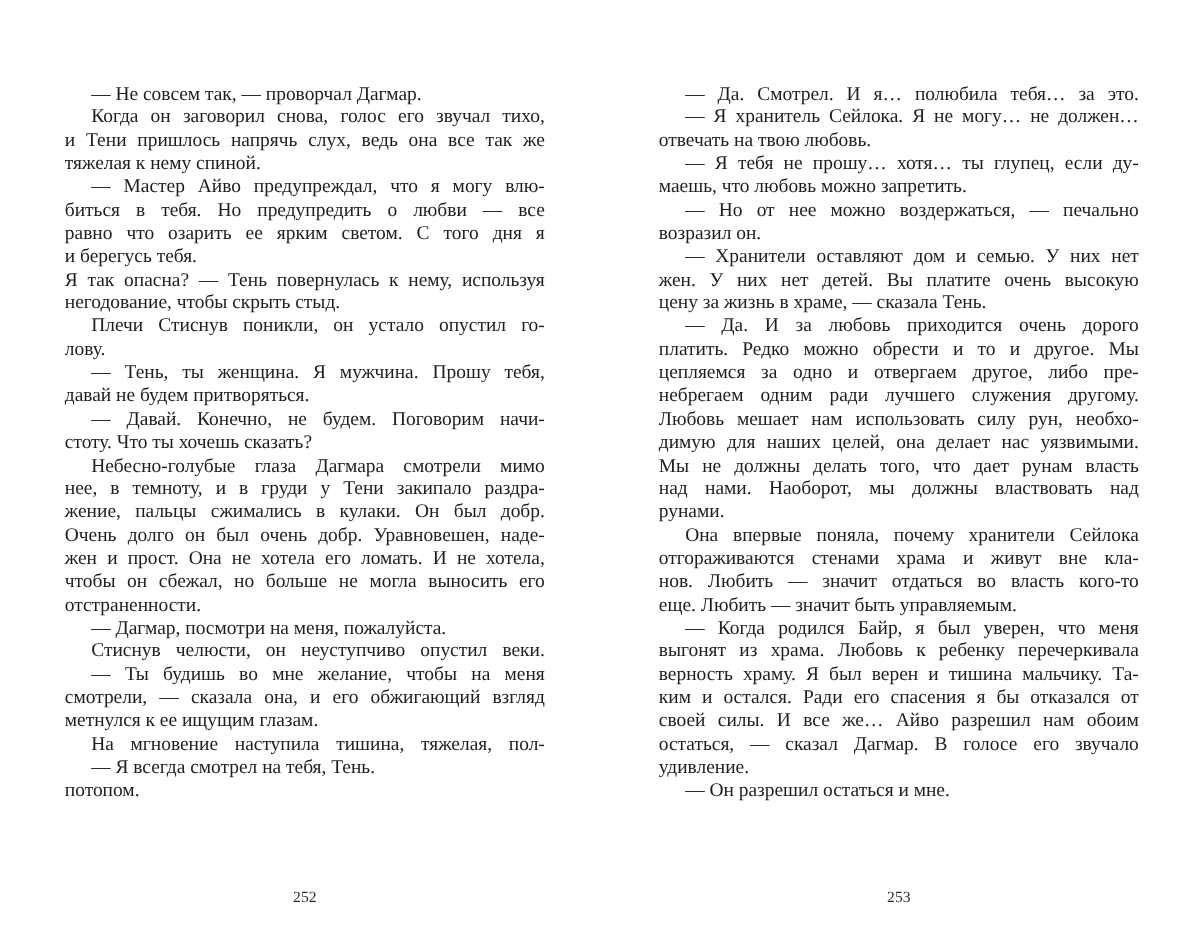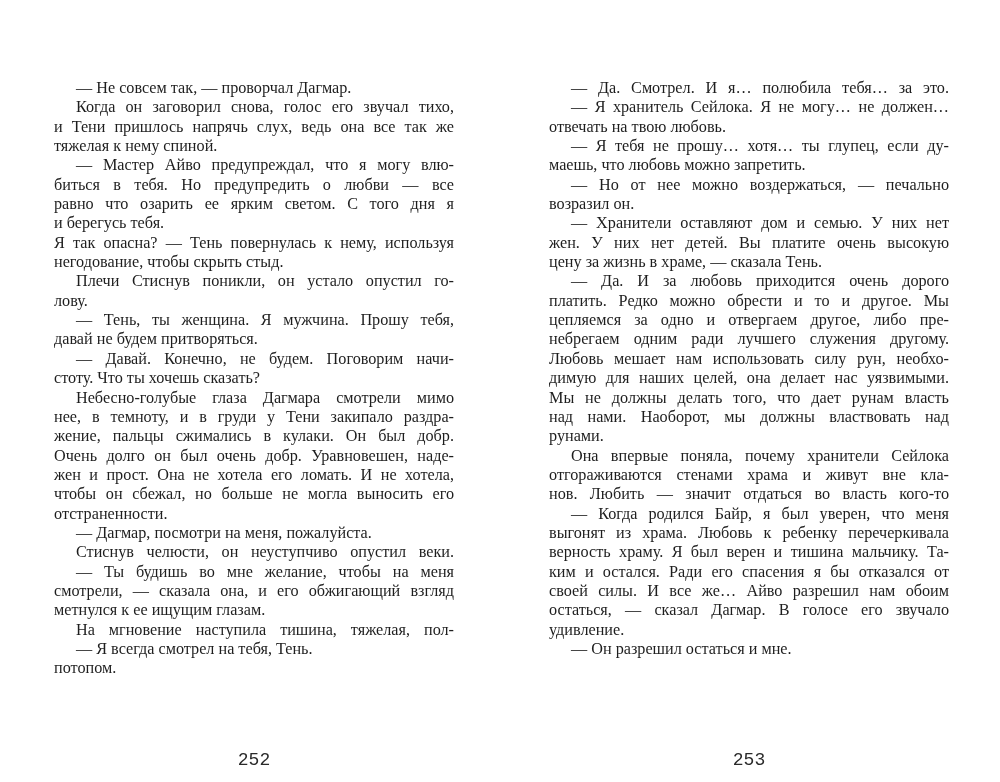--- a/index.html
+++ b/index.html
@@ -5,21 +5,21 @@
   html, body { margin: 0; padding: 0; }
   body {
     width: 1000px; height: 782px;
     background: #ffffff;
     position: relative;
     overflow: hidden;
     font-family: "Liberation Serif", "DejaVu Serif", serif;
     color: #1e1e1e;
   }
   .spread { position: absolute; inset: 0; }
-  .page { position: absolute; top: 16px; height: 576px; }
+  .page { position: absolute; top: 6px; height: 576px; }
   .page.left { left: 54px; width: 400px; }
   .page.right { left: 549px; width: 400px; }
   .text-block {
     position: absolute;
     top: 63px;
     left: 0; right: 0;
     font-size: 16.2px;
     line-height: 19.35px;
     text-align: justify;
   }
@@ -30,22 +30,22 @@
     text-align: justify;
     text-align-last: justify;
   }
   .line.indent { padding-left: 22px; }
   .line.last { text-align-last: left; }
   .page-number {
     position: absolute;
     top: 734px;
     left: 0; right: 0;
     text-align: center;
-    font-family: Liberation Mono, monospace;
-    font-size: 18px;
+    font-family: Liberation Serif, serif;
+    font-size: 13px;
     color: #2a2a2a;
   }
 </style>
 </head>
 <body>
 
 <div class="spread">
   <div class="page left">
     <div class="text-block">
         <span class="line indent last">— Не совсем так, — проворчал Дагмар.</span>
@@ -99,20 +99,21 @@
         <span class="line">цепляемся за одно и отвергаем другое, либо пре-</span>
         <span class="line">небрегаем одним ради лучшего служения другому.</span>
         <span class="line">Любовь мешает нам использовать силу рун, необхо-</span>
         <span class="line">димую для наших целей, она делает нас уязвимыми.</span>
         <span class="line">Мы не должны делать того, что дает рунам власть</span>
         <span class="line">над нами. Наоборот, мы должны властвовать над</span>
         <span class="line last">рунами.</span>
         <span class="line indent">Она впервые поняла, почему хранители Сейлока</span>
         <span class="line">отгораживаются стенами храма и живут вне кла-</span>
         <span class="line">нов. Любить — значит отдаться во власть кого-то</span>
+        <span class="line last">еще. Любить — значит быть управляемым.</span>
         <span class="line indent">— Когда родился Байр, я был уверен, что меня</span>
         <span class="line">выгонят из храма. Любовь к ребенку перечеркивала</span>
         <span class="line">верность храму. Я был верен и тишина мальчику. Та-</span>
         <span class="line">ким и остался. Ради его спасения я бы отказался от</span>
         <span class="line">своей силы. И все же… Айво разрешил нам обоим</span>
         <span class="line">остаться, — сказал Дагмар. В голосе его звучало</span>
         <span class="line last">удивление.</span>
         <span class="line indent last">— Он разрешил остаться и мне.</span>
       </div>
     <div class="page-number">253</div>

